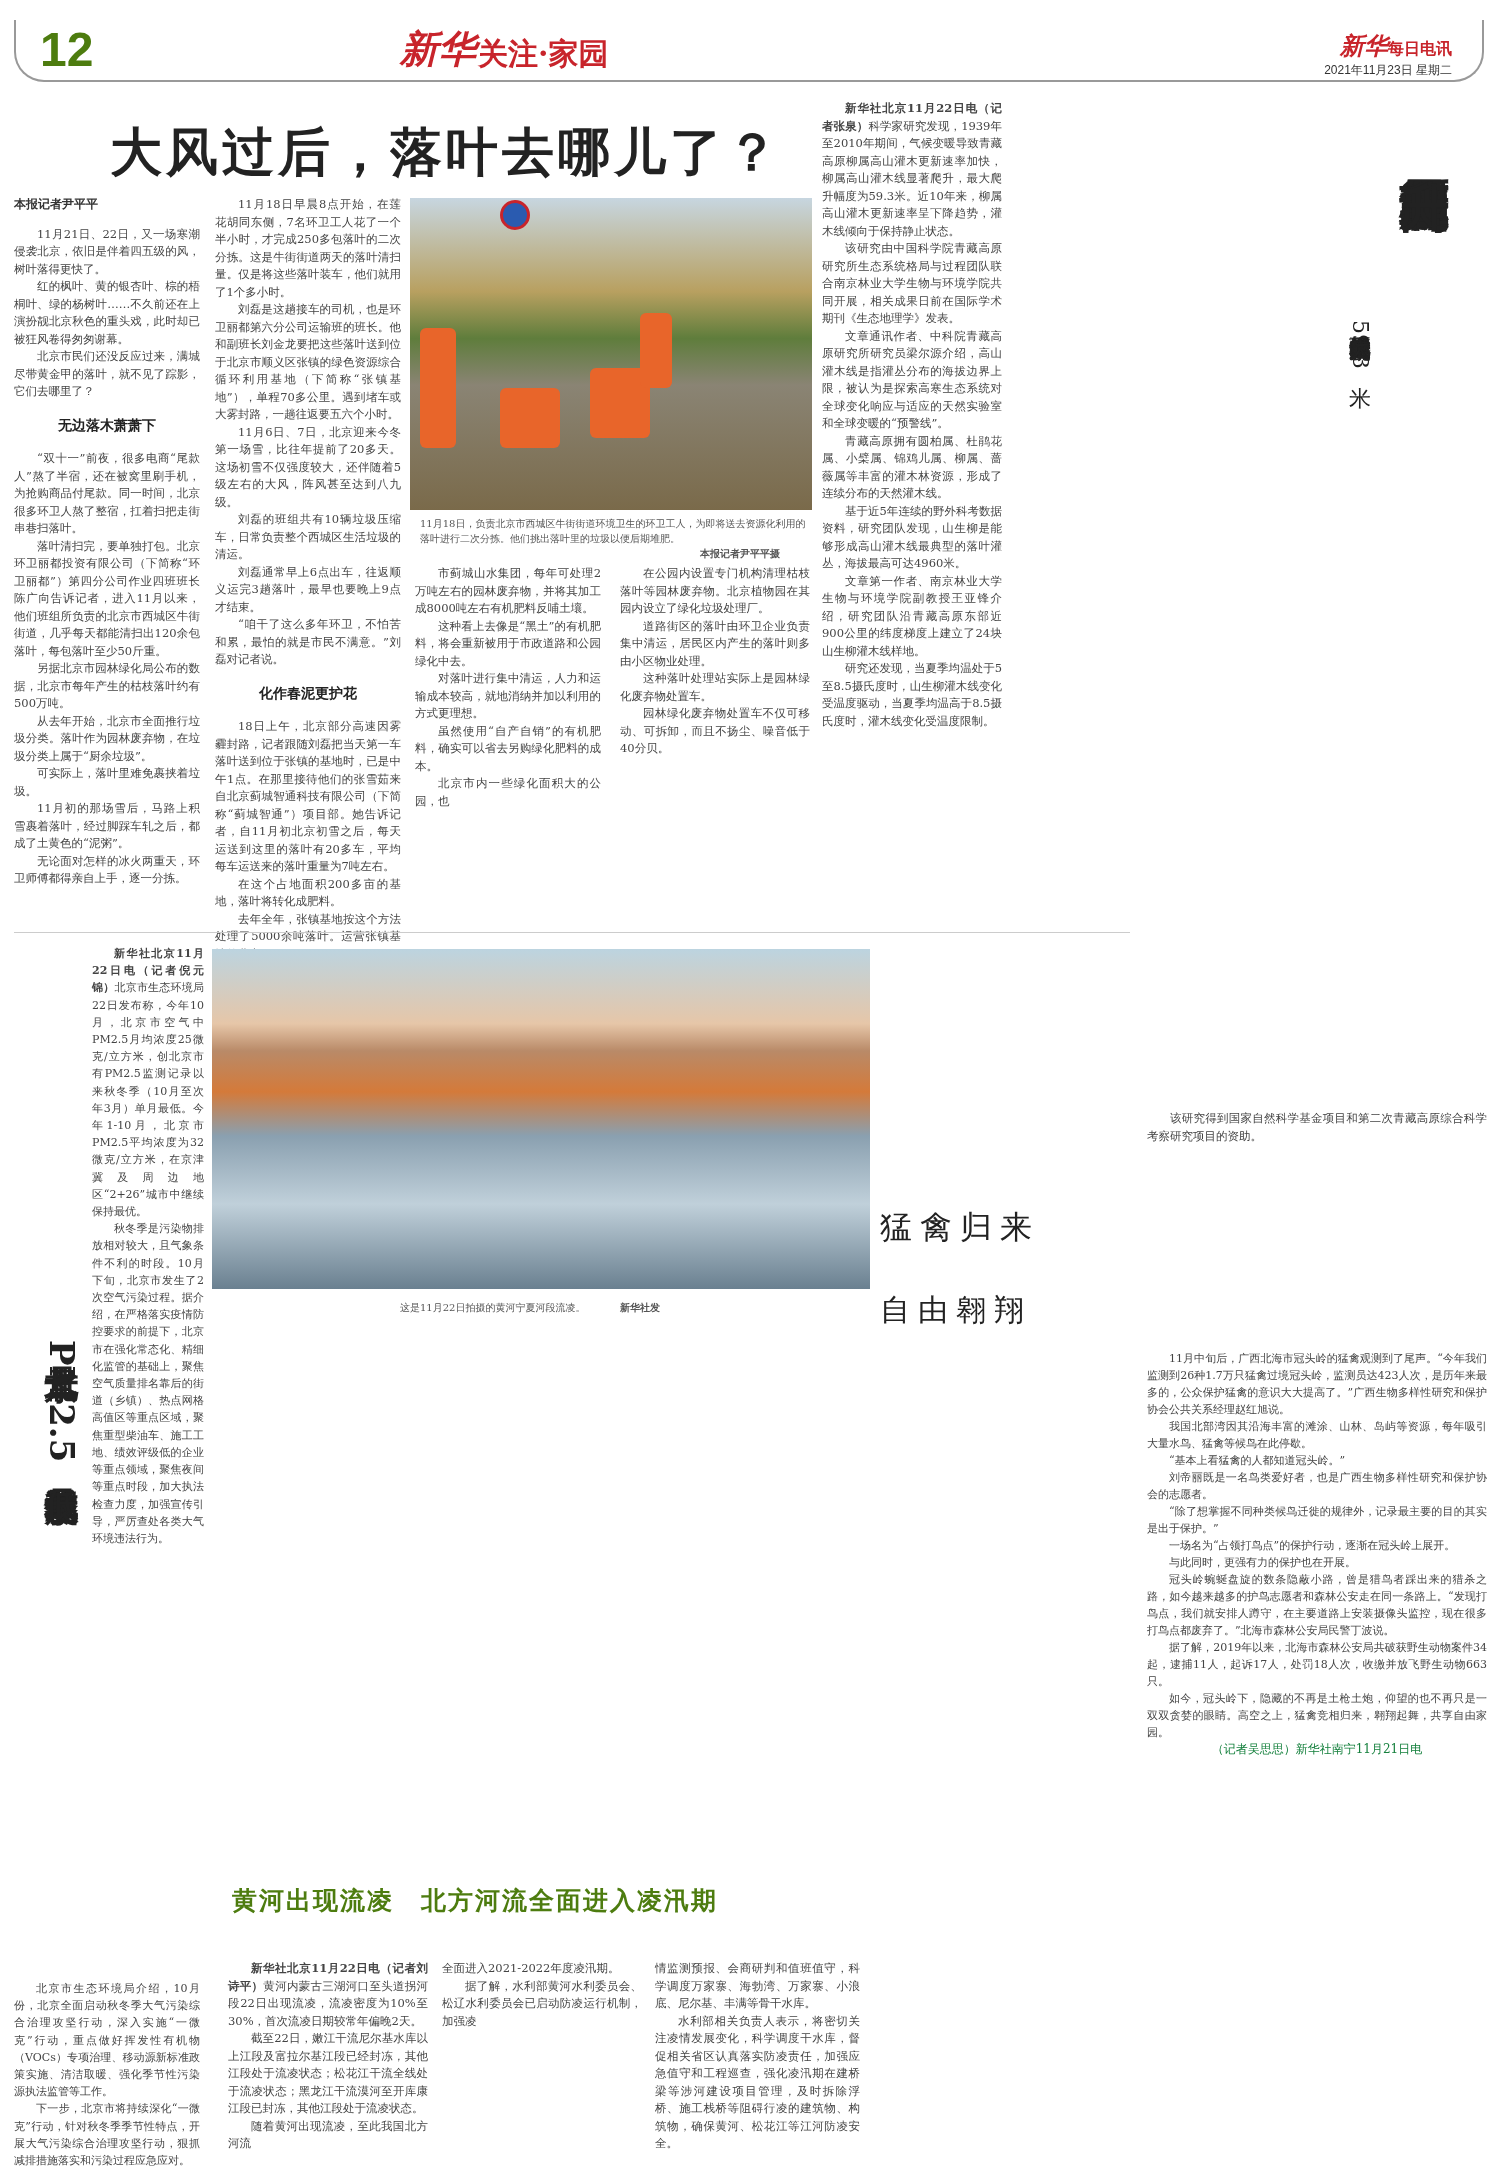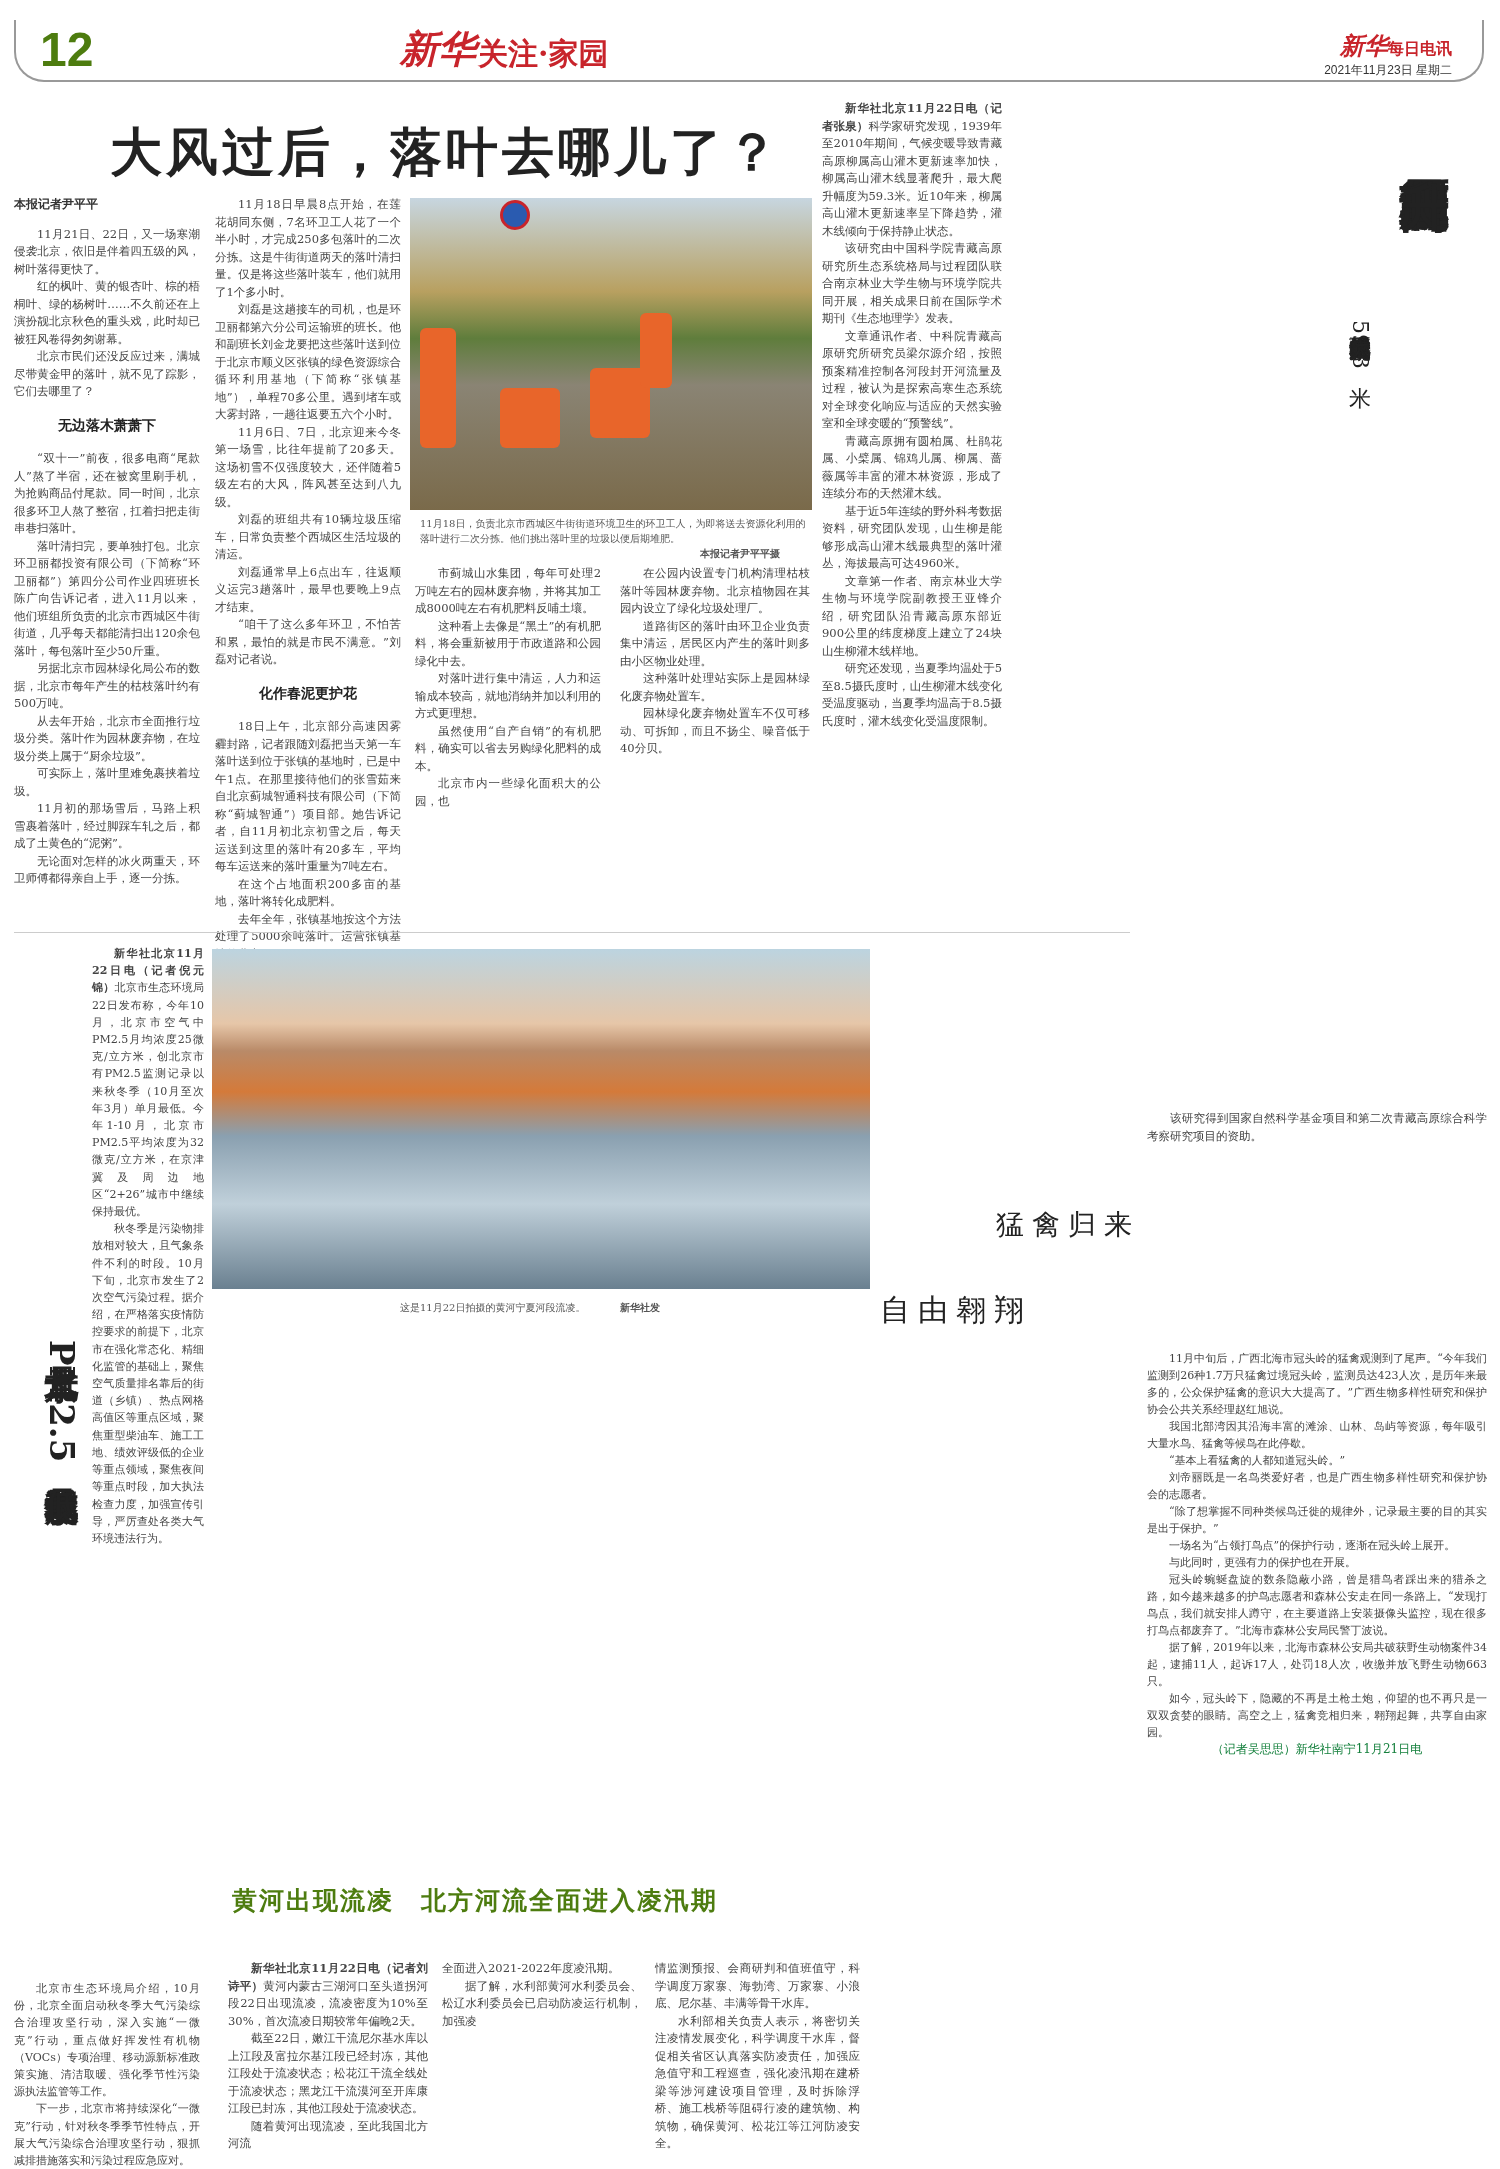--- a/index.html
+++ b/index.html
@@ -84,33 +84,33 @@
 <div class="abs col" style="left:620px;top:565px;width:190px">
   <p>在公园内设置专门机构清理枯枝落叶等园林废弃物。北京植物园在其园内设立了绿化垃圾处理厂。</p>
   <p>道路街区的落叶由环卫企业负责集中清运，居民区内产生的落叶则多由小区物业处理。</p>
   <p>这种落叶处理站实际上是园林绿化废弃物处置车。</p>
   <p>园林绿化废弃物处置车不仅可移动、可拆卸，而且不扬尘、噪音低于40分贝。</p>
 </div>
 
 <div class="abs col" style="left:822px;top:100px;width:180px">
   <p><b>新华社北京11月22日电（记者张泉）</b><span>科学家研究发现，1939年至2010年期间，气候变暖导致青藏高原柳属高山灌木更新速率加快，柳属高山灌木线显著爬升，最大爬升幅度为59.3米。近10年来，柳属高山灌木更新速率呈下降趋势，灌木线倾向于保持静止状态。</span></p>
   <p>该研究由中国科学院青藏高原研究所生态系统格局与过程团队联合南京林业大学生物与环境学院共同开展，相关成果日前在国际学术期刊《生态地理学》发表。</p>
-  <p>文章通讯作者、中科院青藏高原研究所研究员梁尔源介绍，按照预案精准控制各河段封开河流量及过程，被认为是探索高寒生态系统对全球变化响应与适应的天然实验室和全球变暖的“预警线”。</p>
+  <p>文章通讯作者、中科院青藏高原研究所研究员梁尔源介绍，高山灌木线是指灌丛分布的海拔边界上限，被认为是探索高寒生态系统对全球变化响应与适应的天然实验室和全球变暖的“预警线”。</p>
   <p>青藏高原拥有圆柏属、杜鹃花属、小檗属、锦鸡儿属、柳属、蔷薇属等丰富的灌木林资源，形成了连续分布的天然灌木线。</p>
   <p>基于近5年连续的野外科考数据资料，研究团队发现，山生柳是能够形成高山灌木线最典型的落叶灌丛，海拔最高可达4960米。</p>
   <p>文章第一作者、南京林业大学生物与环境学院副教授王亚锋介绍，研究团队沿青藏高原东部近900公里的纬度梯度上建立了24块山生柳灌木线样地。</p>
   <p>研究还发现，当夏季均温处于5至8.5摄氏度时，山生柳灌木线变化受温度驱动，当夏季均温高于8.5摄氏度时，灌木线变化受温度限制。</p>
 </div>
 <div class="abs vtitle" style="left:1395px;top:140px;font-size:50px;line-height:60px;height:720px">青藏高原柳属高山灌木线显著爬升</div>
 <div class="abs vtitle" style="left:1345px;top:320px;font-size:22px;font-weight:normal;height:520px">科学家研究发现八十年间最大爬升幅度为59.3米</div>
 <div class="abs col" style="left:1147px;top:1110px;width:340px">
   <p>该研究得到国家自然科学基金项目和第二次青藏高原综合科学考察研究项目的资助。</p>
 </div>
 
-<div class="abs" style="left:880px;top:1206px;font-size:28px;color:#222;letter-spacing:8px;text-align:right;width:260px">猛禽归来</div>
+<div class="abs" style="left:880px;top:1206px;font-size:32px;color:#222;letter-spacing:8px;text-align:left;width:260px">猛禽归来</div>
 <div class="abs" style="left:880px;top:1290px;font-size:30px;color:#222;letter-spacing:8px;width:260px">自由翱翔</div>
 <div class="abs col" style="left:1147px;top:1350px;width:340px;font-size:11px;line-height:17px">
   <p>11月中旬后，广西北海市冠头岭的猛禽观测到了尾声。“今年我们监测到26种1.7万只猛禽过境冠头岭，监测员达423人次，是历年来最多的，公众保护猛禽的意识大大提高了。”广西生物多样性研究和保护协会公共关系经理赵红旭说。</p>
   <p>我国北部湾因其沿海丰富的滩涂、山林、岛屿等资源，每年吸引大量水鸟、猛禽等候鸟在此停歇。</p>
   <p>“基本上看猛禽的人都知道冠头岭。”</p>
   <p>刘帝丽既是一名鸟类爱好者，也是广西生物多样性研究和保护协会的志愿者。</p>
   <p>“除了想掌握不同种类候鸟迁徙的规律外，记录最主要的目的其实是出于保护。”</p>
   <p>一场名为“占领打鸟点”的保护行动，逐渐在冠头岭上展开。</p>
   <p>与此同时，更强有力的保护也在开展。</p>
   <p>冠头岭蜿蜒盘旋的数条隐蔽小路，曾是猎鸟者踩出来的猎杀之路，如今越来越多的护鸟志愿者和森林公安走在同一条路上。“发现打鸟点，我们就安排人蹲守，在主要道路上安装摄像头监控，现在很多打鸟点都废弃了。”北海市森林公安局民警丁波说。</p>

